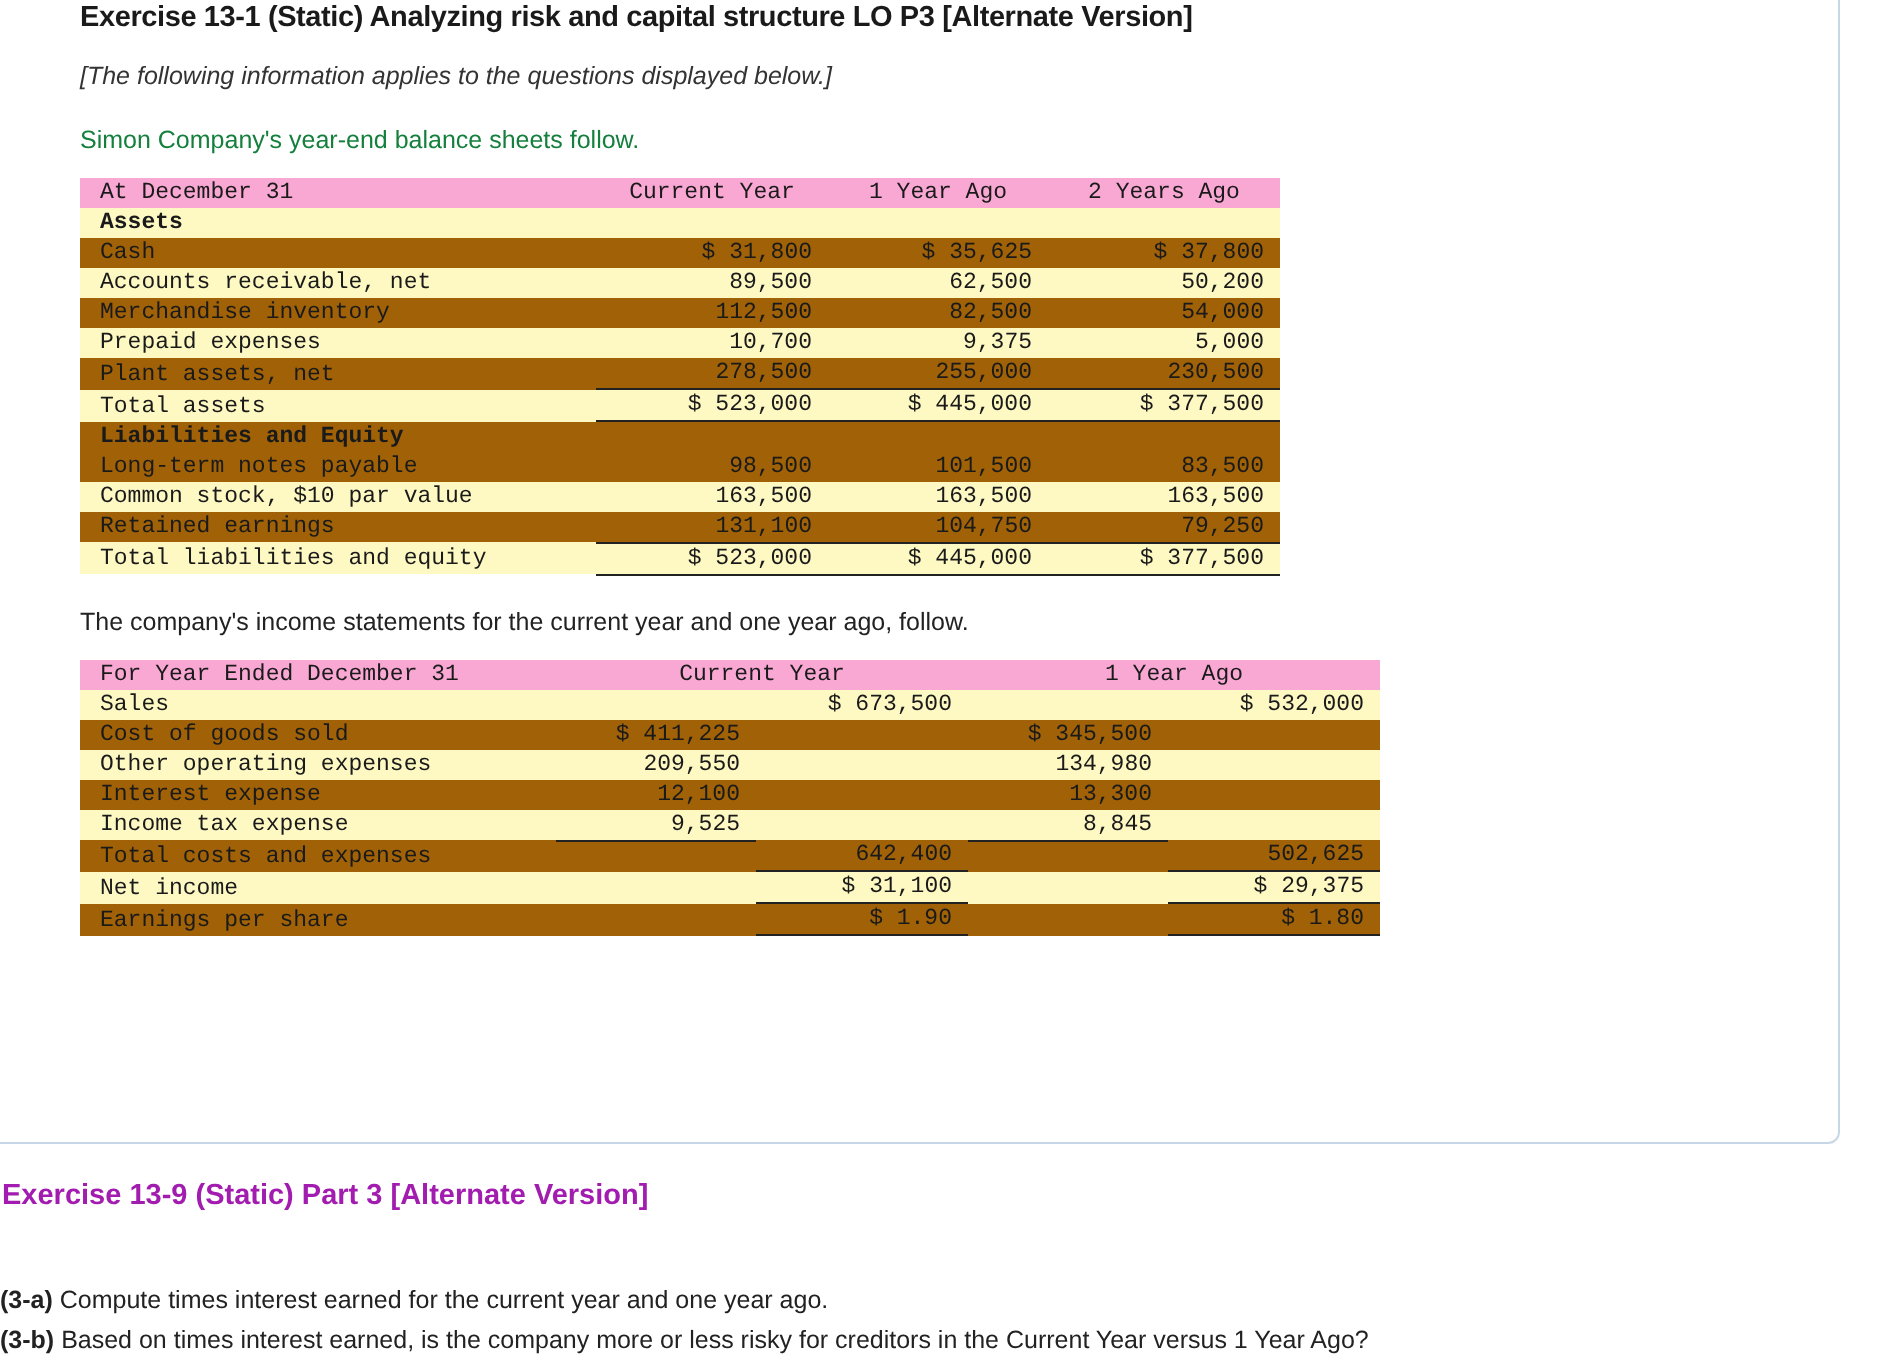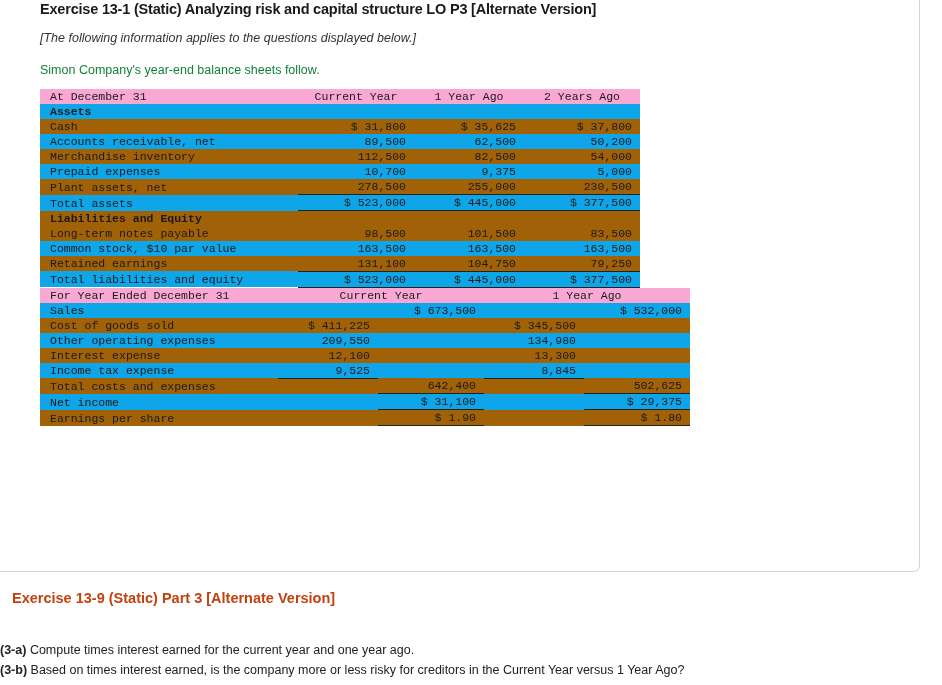--- a/index.html
+++ b/index.html
@@ -63,21 +63,21 @@
   }
   table.fin td, table.fin th {
     padding: 1px 0;
     white-space: nowrap;
     vertical-align: bottom;
   }
   .bs { width: 600px; }
   .is { width: 650px; }
 
   .rowband td { background: #a16207; }
-  .rowwhite td { background: #0ea5e9; }
+  .rowwhite td { background: #fef9c3; }
 
   .hdr td {
     background: #f9a8d4;
     font-weight: normal;
   }
   .lbl {
     text-align: left;
     padding-left: 10px !important;
   }
   .num {
@@ -102,25 +102,25 @@
   .is .c-c { width: 100px; }
   .is .c-d { width: 106px; }
   .dbl {
     border-top: 1px solid #222;
     border-bottom: 1px double #222;
   }
   .underline-cell { border-bottom: 1px solid #222; }
 
   .part-title {
     position: absolute;
-    left: 12px;
+    left: 1px;
     top: 590px;
     font-size: 14.5px;
     font-weight: bold;
-    color: #c2410c;
+    color: #a21caf;
   }
   .q {
     position: absolute;
     left: 0;
     font-size: 12.5px;
     color: #222;
   }
   .q b { font-weight: bold; }
   .q1 { top: 643px; }
   .q2 { top: 663px; }
@@ -216,20 +216,21 @@
         </tr>
         <tr class="rowwhite">
           <td class="lbl">Total liabilities and equity</td>
           <td class="num dbl">$ 523,000</td>
           <td class="num dbl">$ 445,000</td>
           <td class="num dbl">$ 377,500</td>
         </tr>
       </tbody>
     </table>
 
+    <div class="lead2">The company's income statements for the current year and one year ago, follow.</div>
 
     <table class="fin is">
       <colgroup>
         <col class="c-lbl">
           <col class="c-a">
           <col class="c-b">
           <col class="c-c">
           <col class="c-d">
       </colgroup>
       <tbody>

